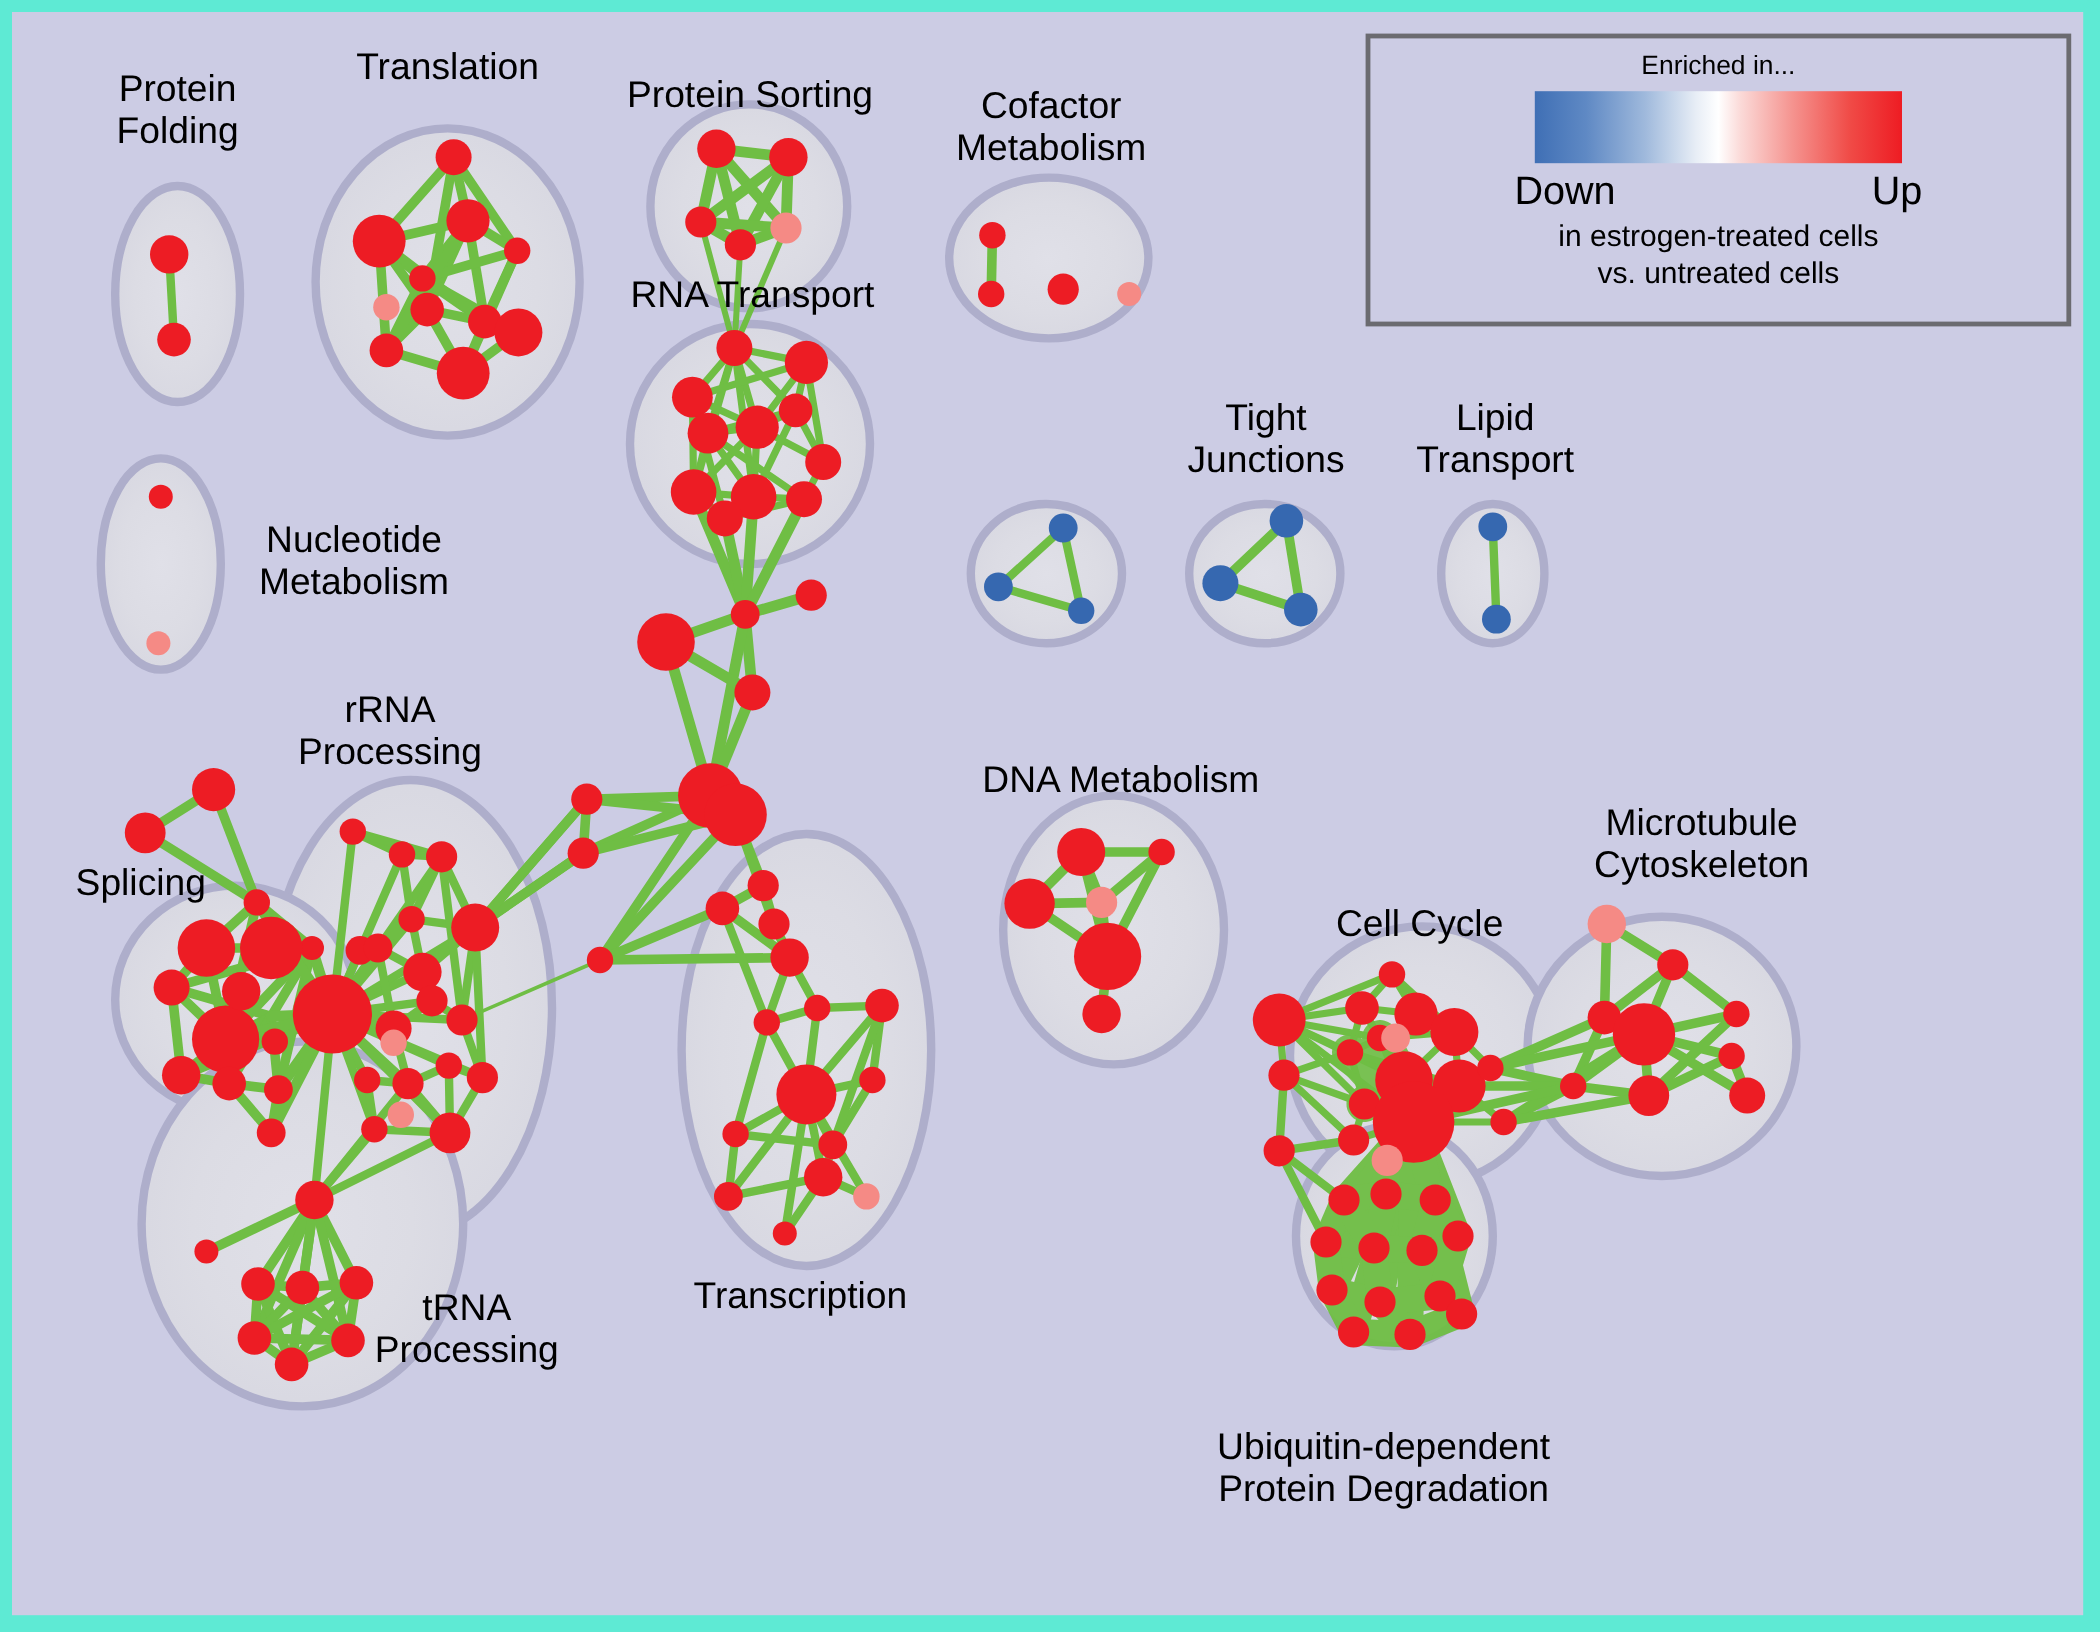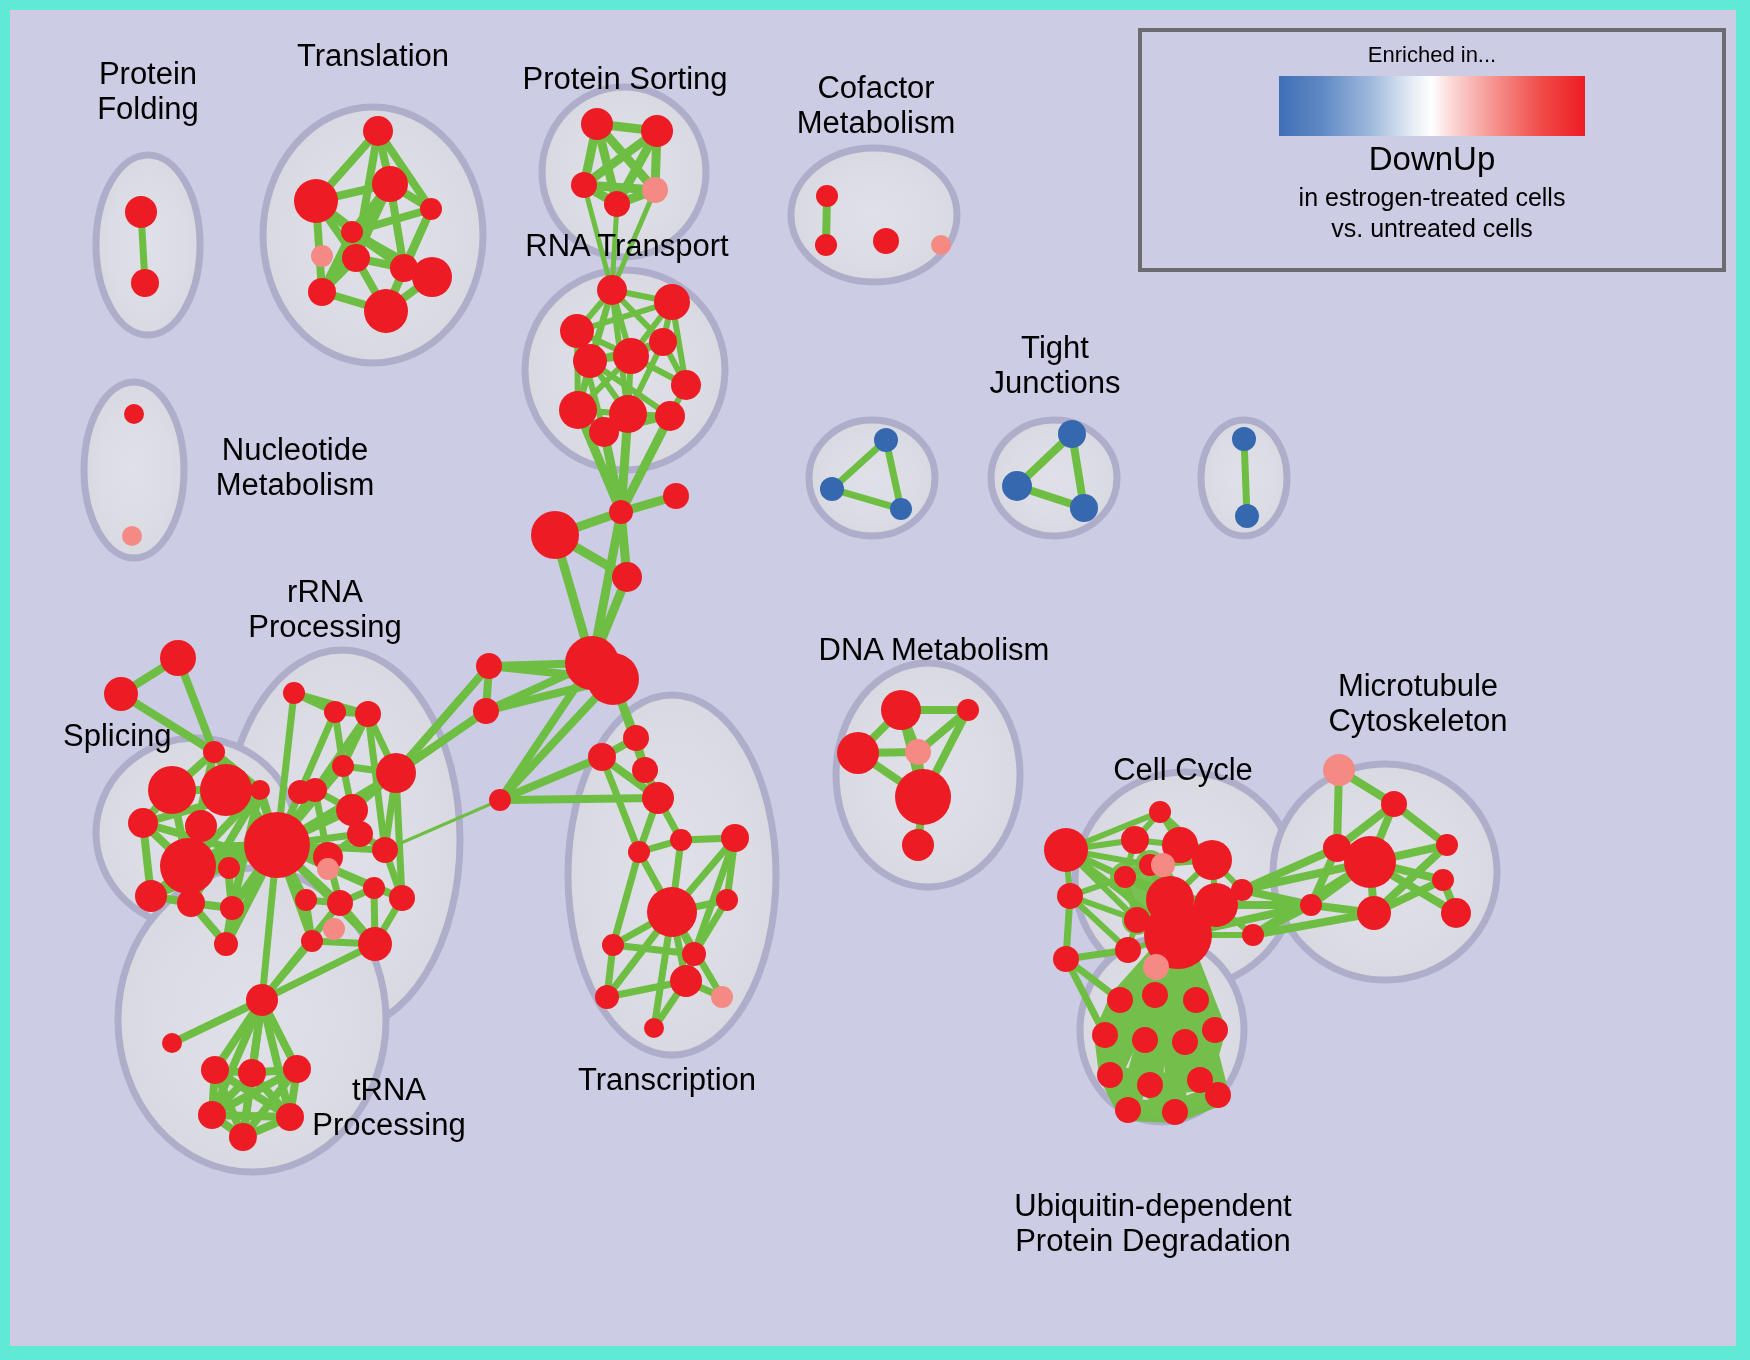--- a/index.html
+++ b/index.html
@@ -9,21 +9,21 @@
   #canvas{position:absolute;left:10px;top:10px;width:1726px;height:1336px;background:#ccccE4;}
   svg#net{position:absolute;left:0;top:0;width:1750px;height:1360px;}
   .clabel{position:absolute;color:#000;font-size:31px;line-height:35px;font-family:"Liberation Sans",sans-serif;white-space:pre;font-weight:400;}
   .clabel.c{text-align:center;}
   #legend{position:absolute;left:1138px;top:28px;width:588px;height:244px;
           background:#ccccE4;border:4px solid #6b6b70;box-sizing:border-box;
           display:flex;flex-direction:column;align-items:center;}
   #lg-title{font-size:22px;margin-top:10px;color:#000;}
   #lg-bar{width:306px;height:60px;margin-top:8px;
     background:linear-gradient(to right,#3f6fb5 0%,#5f89c4 14%,#9fb9dc 30%,#e8eef6 44%,#ffffff 50%,#fbdad8 56%,#f59490 70%,#f04a46 86%,#ee1c23 100%);}
-  #lg-ends{width:340px;display:flex;justify-content:center;margin-top:4px;font-size:33px;}
+  #lg-ends{width:340px;display:flex;justify-content:space-between;margin-top:4px;font-size:33px;}
   .lg-sub{font-size:25px;line-height:31px;}
   .lg-sub.s1{margin-top:4px;}
 </style>
 </head>
 <body>
 
 <div id="stage">
   <div id="canvas"></div>
 
   <svg id="net" viewBox="0 0 1750 1360">
@@ -649,20 +649,22 @@
 Folding</div>
   <div class="clabel c" style="left:258px;top:38px;width:230px;">Translation</div>
   <div class="clabel c" style="left:500px;top:38px;width:250px;margin-top:23px;">Protein Sorting</div>
   <div class="clabel c" style="left:768px;top:70px;width:216px;">Cofactor
 Metabolism</div>
   <div class="clabel c" style="left:512px;top:228px;width:230px;">RNA Transport</div>
   <div class="clabel c" style="left:190px;top:432px;width:210px;">Nucleotide
 Metabolism</div>
   <div class="clabel c" style="left:968px;top:330px;width:174px;">Tight
 Junctions</div>
+  <div class="clabel c" style="left:1160px;top:330px;width:172px;">Lipid
+Transport</div>
   <div class="clabel c" style="left:232px;top:574px;width:186px;">rRNA
 Processing</div>
   <div class="clabel" style="left:63px;top:718px;">Splicing</div>
   <div class="clabel c" style="left:300px;top:1072px;width:178px;">tRNA
 Processing</div>
   <div class="clabel" style="left:578px;top:1062px;">Transcription</div>
   <div class="clabel c" style="left:806px;top:632px;width:256px;">DNA Metabolism</div>
   <div class="clabel c" style="left:1100px;top:752px;width:166px;">Cell Cycle</div>
   <div class="clabel c" style="left:1300px;top:668px;width:236px;">Microtubule
 Cytoskeleton</div>

